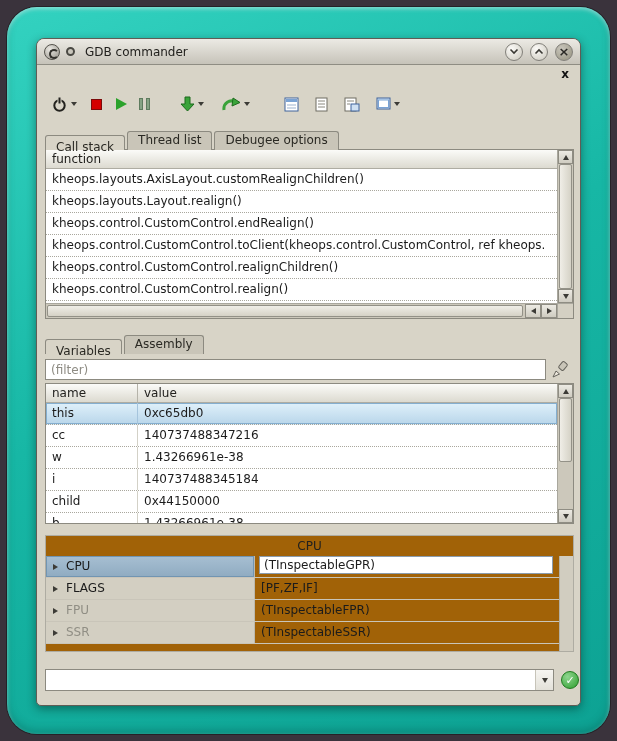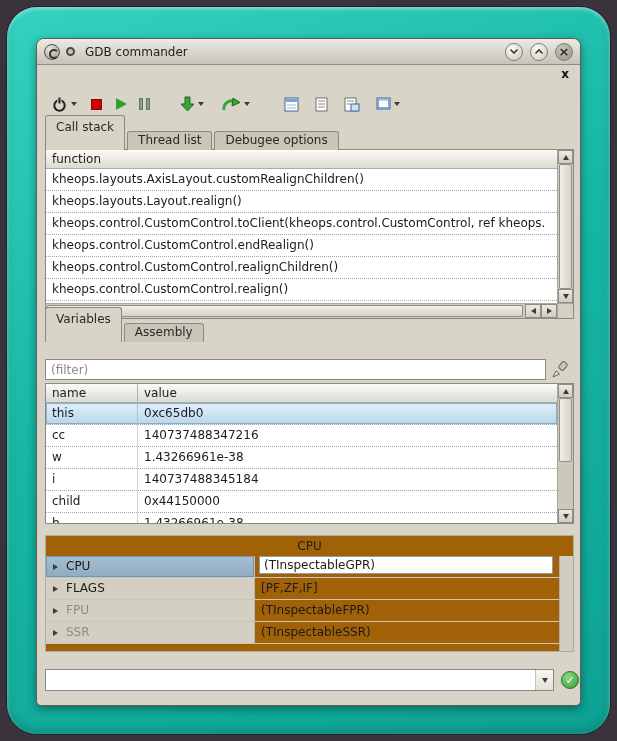--- a/index.html
+++ b/index.html
@@ -39,23 +39,23 @@
   .dd{width:0;height:0;border-left:3.5px solid transparent;border-right:3.5px solid transparent;border-top:4px solid #3c3b36;margin-left:3px;}
   .icon-stop{width:11px;height:11px;background:#d40000;border:1px solid #7c0a0a;}
   .icon-play{width:0;height:0;border-top:6px solid transparent;border-bottom:6px solid transparent;border-left:11px solid #2ba22b;}
   .icon-pause{display:flex;gap:3px;}
   .icon-pause i{display:block;width:4px;height:12px;background:#86a384;border:1px solid #5e7b5e;}
 
   
   .tabs{position:absolute;left:8px;display:flex;align-items:flex-end;height:23px;z-index:3;}
   .tab{height:19px;line-height:17px;padding:0 10px;background:#c9c5b8;border:1px solid #8c8a80;border-bottom:none;
     border-radius:3px 3px 0 0;margin-right:2px;color:#2a2923;}
-  .tab.active{height:35px;line-height:22px;background:#d8d4c7;position:relative;z-index:4;}
+  .tab.active{height:15px;line-height:22px;background:#d8d4c7;position:relative;z-index:4;}
   .tabs-top{top:88px;}
-  .tabs-bottom{top:280px;}
+  .tabs-bottom{top:292px;}
 
   
   .panel{position:absolute;left:8px;width:529px;background:#ffffff;border:1px solid #8c8a80;}
   .panel.callstack{top:110px;height:170px;}
   .panel.variables{top:344px;height:141px;}
 
   .grid-header{position:absolute;left:0;top:0;right:16px;height:19px;
     background:linear-gradient(#fbfbf8,#dcdad0);border-bottom:1px solid #aeaca2;
     display:flex;align-items:center;color:#22211e;}
   .grid-header .hcell{padding:0 6px;height:100%;display:flex;align-items:center;}
@@ -227,22 +227,22 @@
       <div class="tab">Debugee options</div>
     </div>
 
     <div class="panel callstack">
       <div class="grid-header">
         <span class="hcell">function</span>
       </div>
       <div class="cs-body">
         <div class="row">kheops.layouts.AxisLayout.customRealignChildren()</div>
         <div class="row">kheops.layouts.Layout.realign()</div>
+        <div class="row">kheops.control.CustomControl.endRealign()</div>
         <div class="row">kheops.control.CustomControl.toClient(kheops.control.CustomControl, ref kheops.</div>
-        <div class="row">kheops.control.CustomControl.endRealign()</div>
         <div class="row">kheops.control.CustomControl.realignChildren()</div>
         <div class="row">kheops.control.CustomControl.realign()</div>
       </div>
       <div class="vscroll">
         <div class="sb-btn top">
             <i class="tri-up"></i>
           </div>
         <div class="sb-thumb" style="top:14px;bottom:14px;"></div>
         <div class="sb-btn bottom">
             <i class="tri-down"></i>

